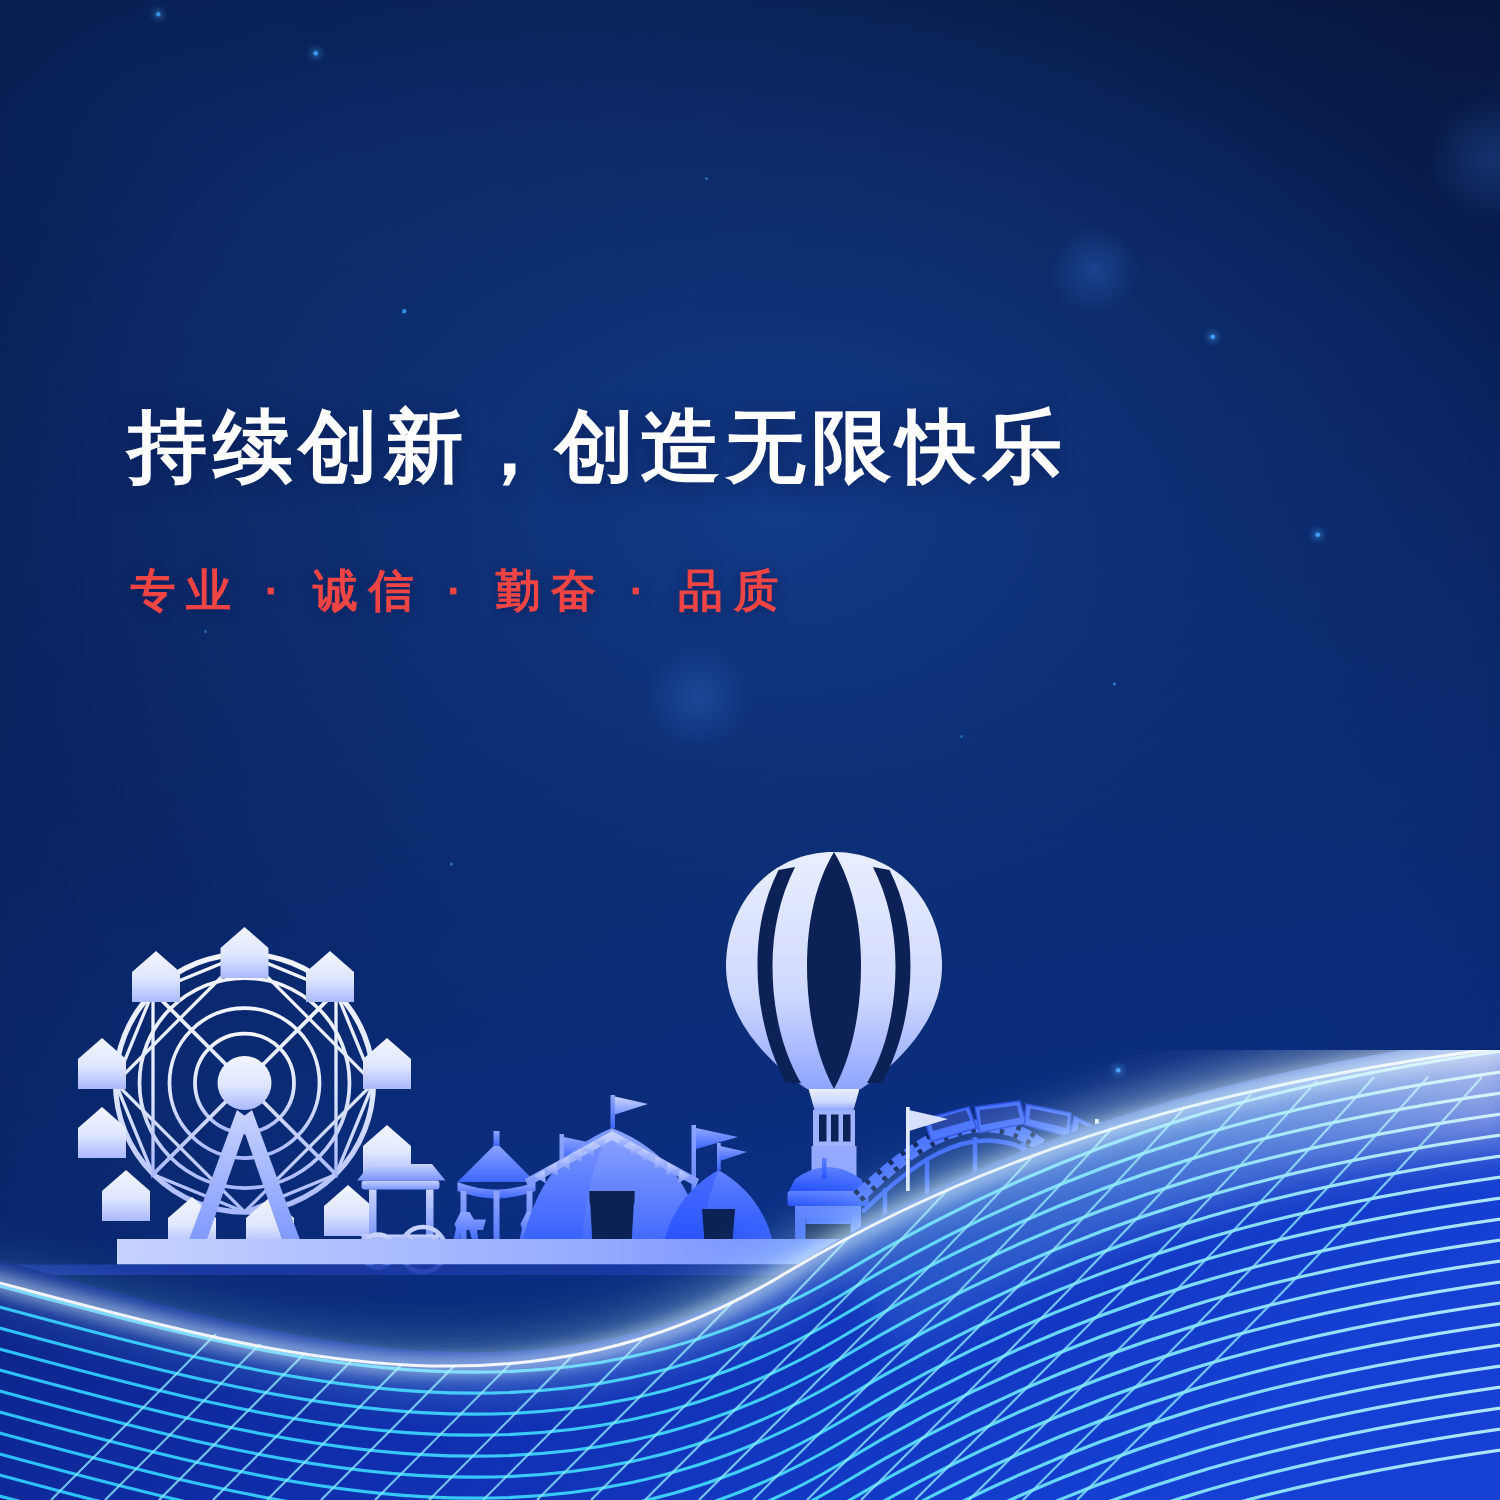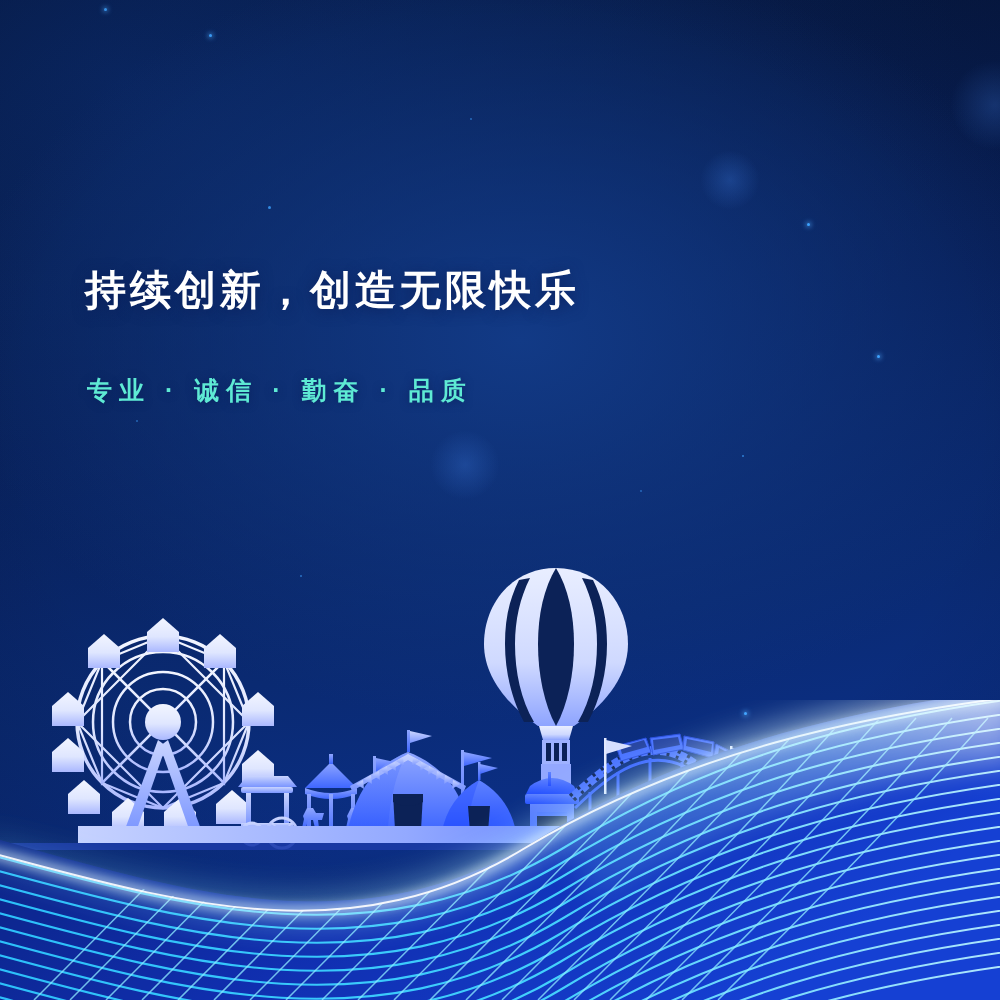--- a/index.html
+++ b/index.html
@@ -21,27 +21,27 @@
     background:radial-gradient(120% 100% at 50% 42%, rgba(0,0,0,0) 40%, rgba(2,8,30,.55) 100%);
   }
   .stars{position:absolute;inset:0;}
   .star{position:absolute;border-radius:50%;background:#3da2ff;}
   .glow-star{box-shadow:0 0 5px 1px rgba(80,170,255,.8);}
   .soft-blob{position:absolute;border-radius:50%;background:radial-gradient(circle,rgba(60,120,220,.30) 0%,rgba(60,120,220,0) 70%);}
 
   
   .headline{
     position:absolute;left:85px;top:263px;
-    color:#ffffff;font-size:41px;font-weight:700;letter-spacing:4px;
+    color:#ffffff;font-size:53px;font-weight:700;letter-spacing:4px;
     text-shadow:0 2px 14px rgba(10,30,90,.9);
     white-space:nowrap;
   }
   .subline{
     position:absolute;left:87px;top:374px;
-    color:#5eead4;font-size:25px;font-weight:700;letter-spacing:7px;
+    color:#ef4444;font-size:30px;font-weight:700;letter-spacing:7px;
     white-space:nowrap;text-shadow:0 1px 8px rgba(10,30,90,.8);
   }
 
   
   .park{position:absolute;left:0;top:540px;width:1000px;height:310px;}
   .park svg{display:block;}
 
   
   .wave{position:absolute;left:0;top:700px;width:1000px;height:300px;}
   .wave svg{display:block;}

